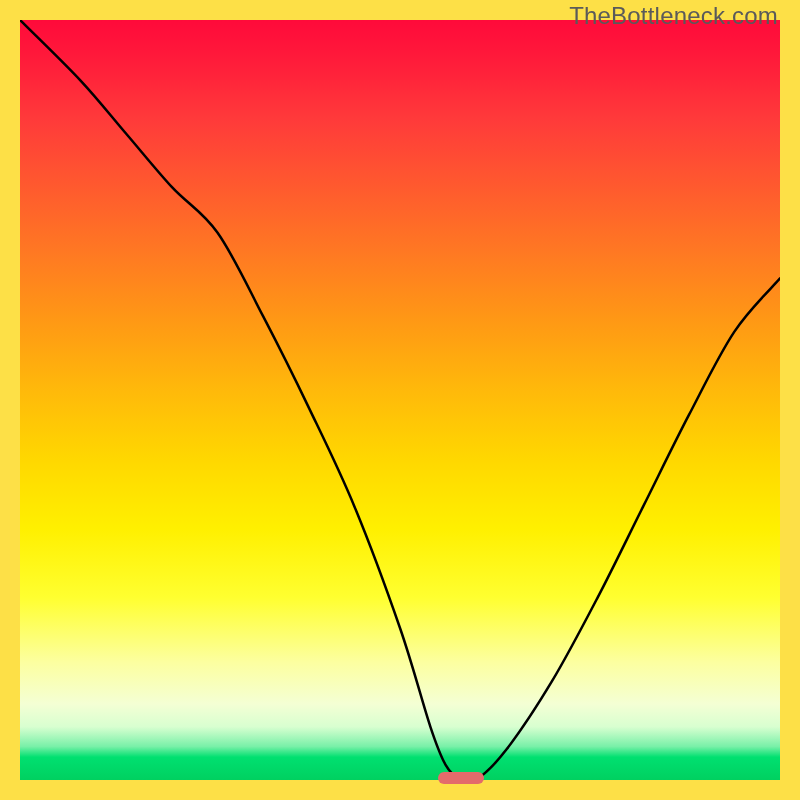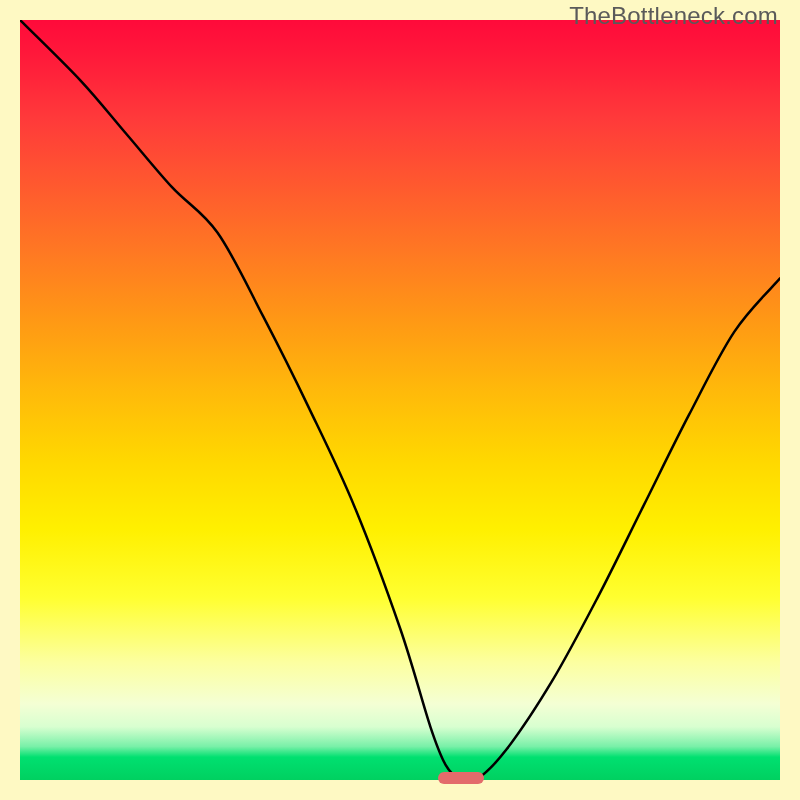--- a/index.html
+++ b/index.html
@@ -1,21 +1,21 @@
 <!DOCTYPE html>
 <html><head>
 <meta charset="utf-8">
 <style>
   * { margin: 0; padding: 0; box-sizing: border-box; }
   html, body { width: 800px; height: 800px; overflow: hidden; background: #000; }
   .chart-container {
     position: relative;
     width: 800px;
     height: 800px;
-    background: #fef9c3;
+    background: #fde047;
   }
   .plot-area {
     position: absolute;
     left: 20px;
     top: 20px;
     width: 760px;
     height: 760px;
   }
   .gradient-bg {
     position: absolute;

